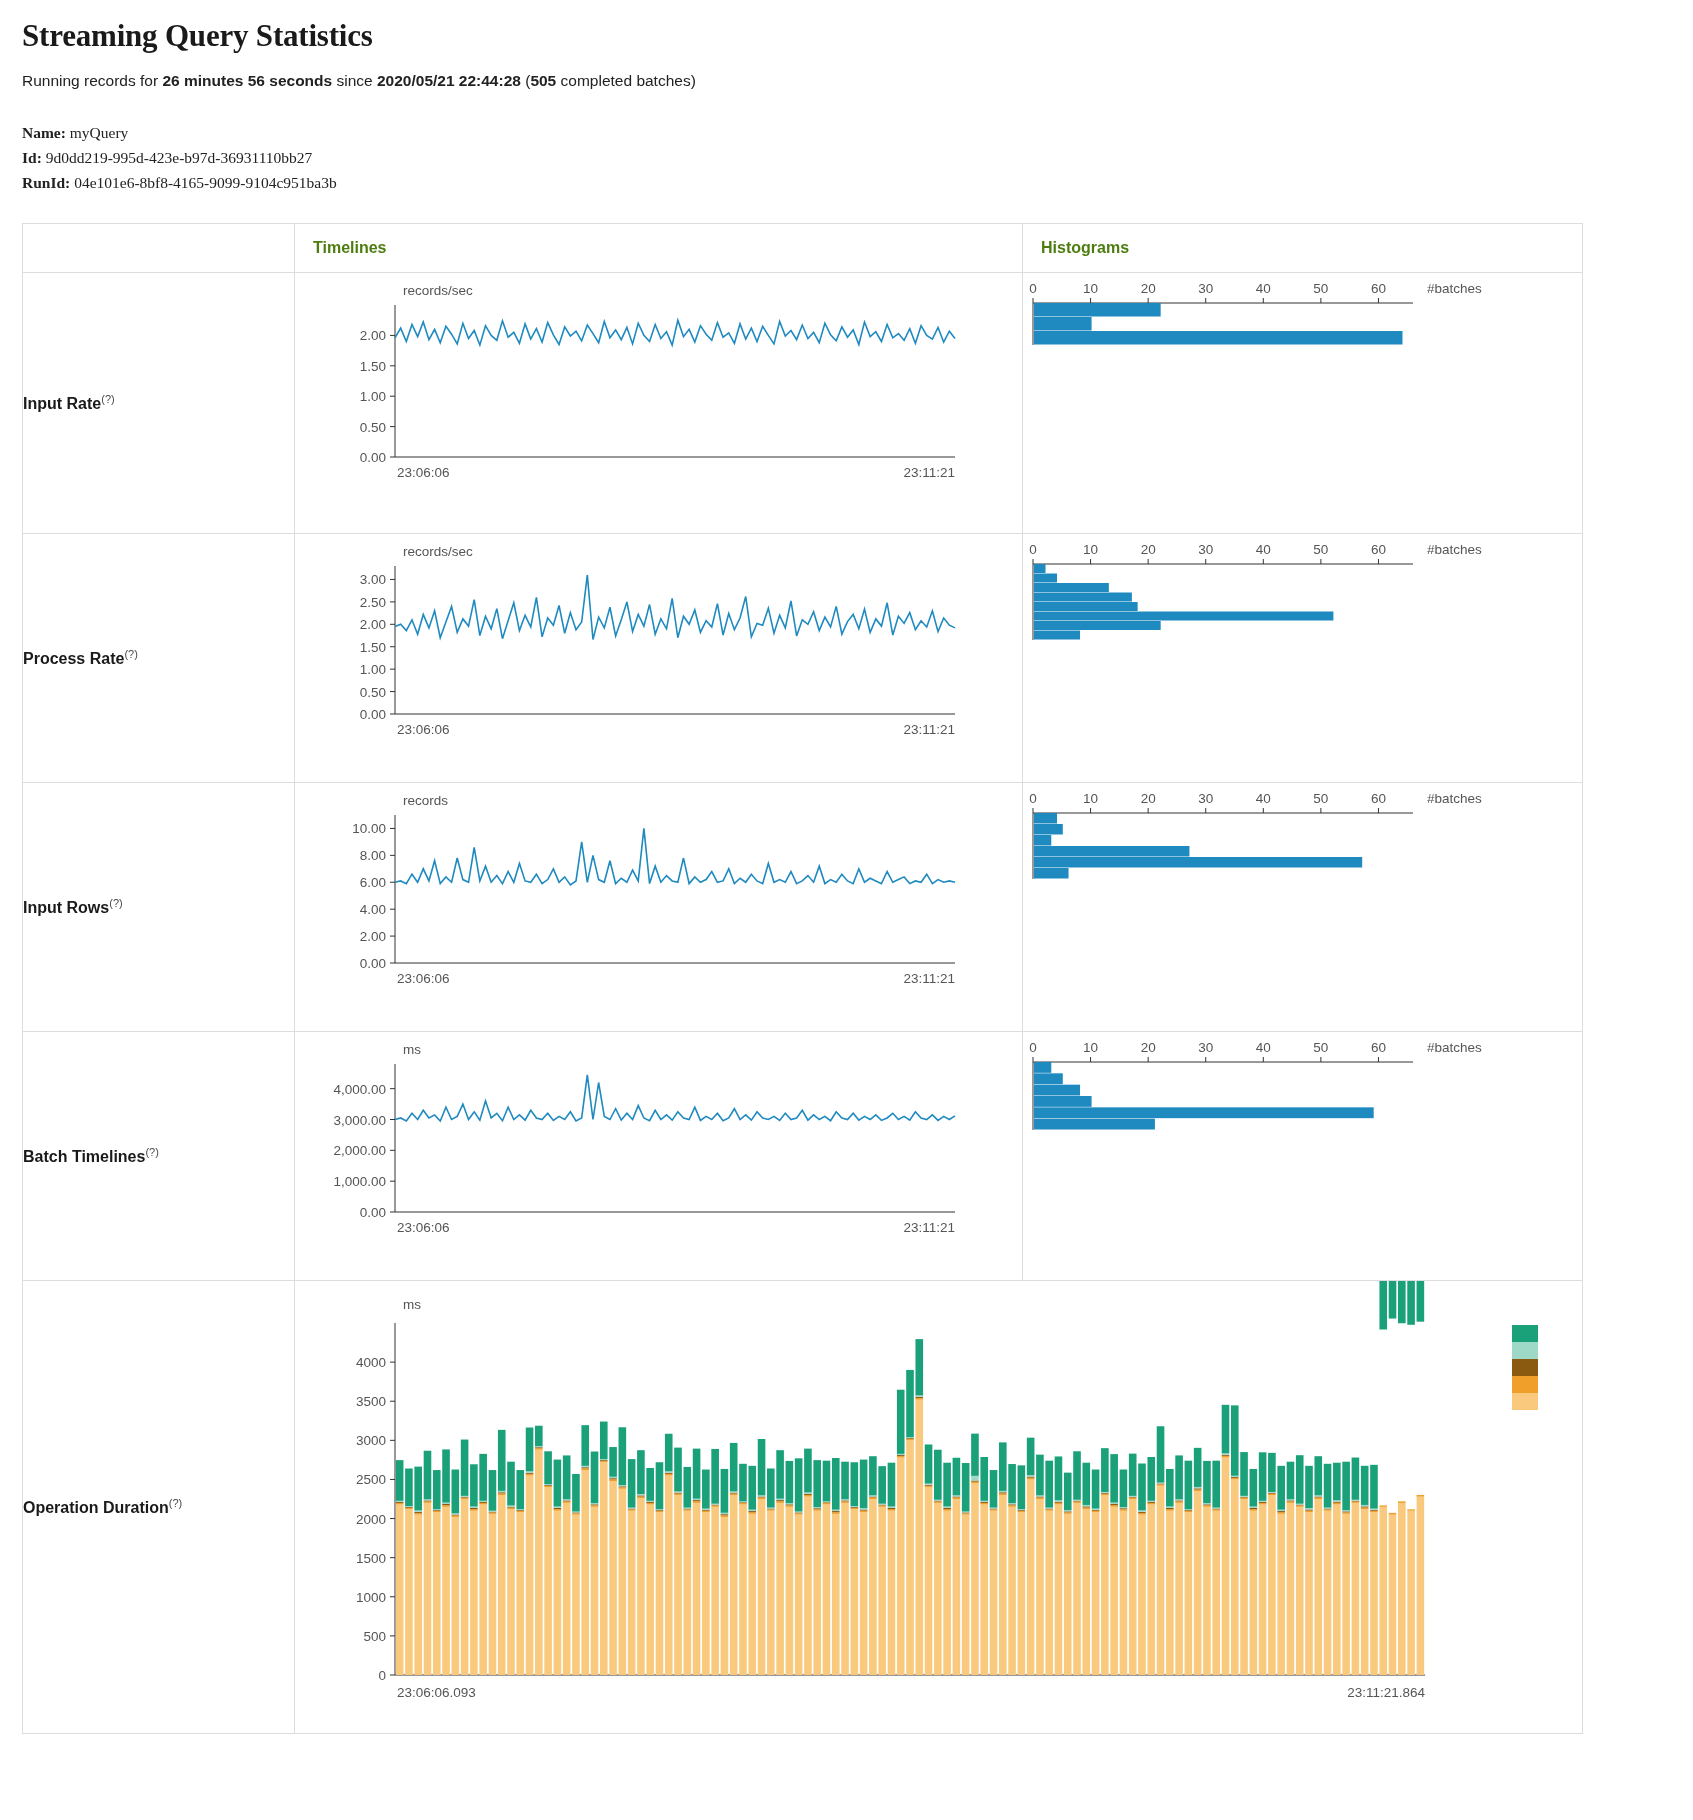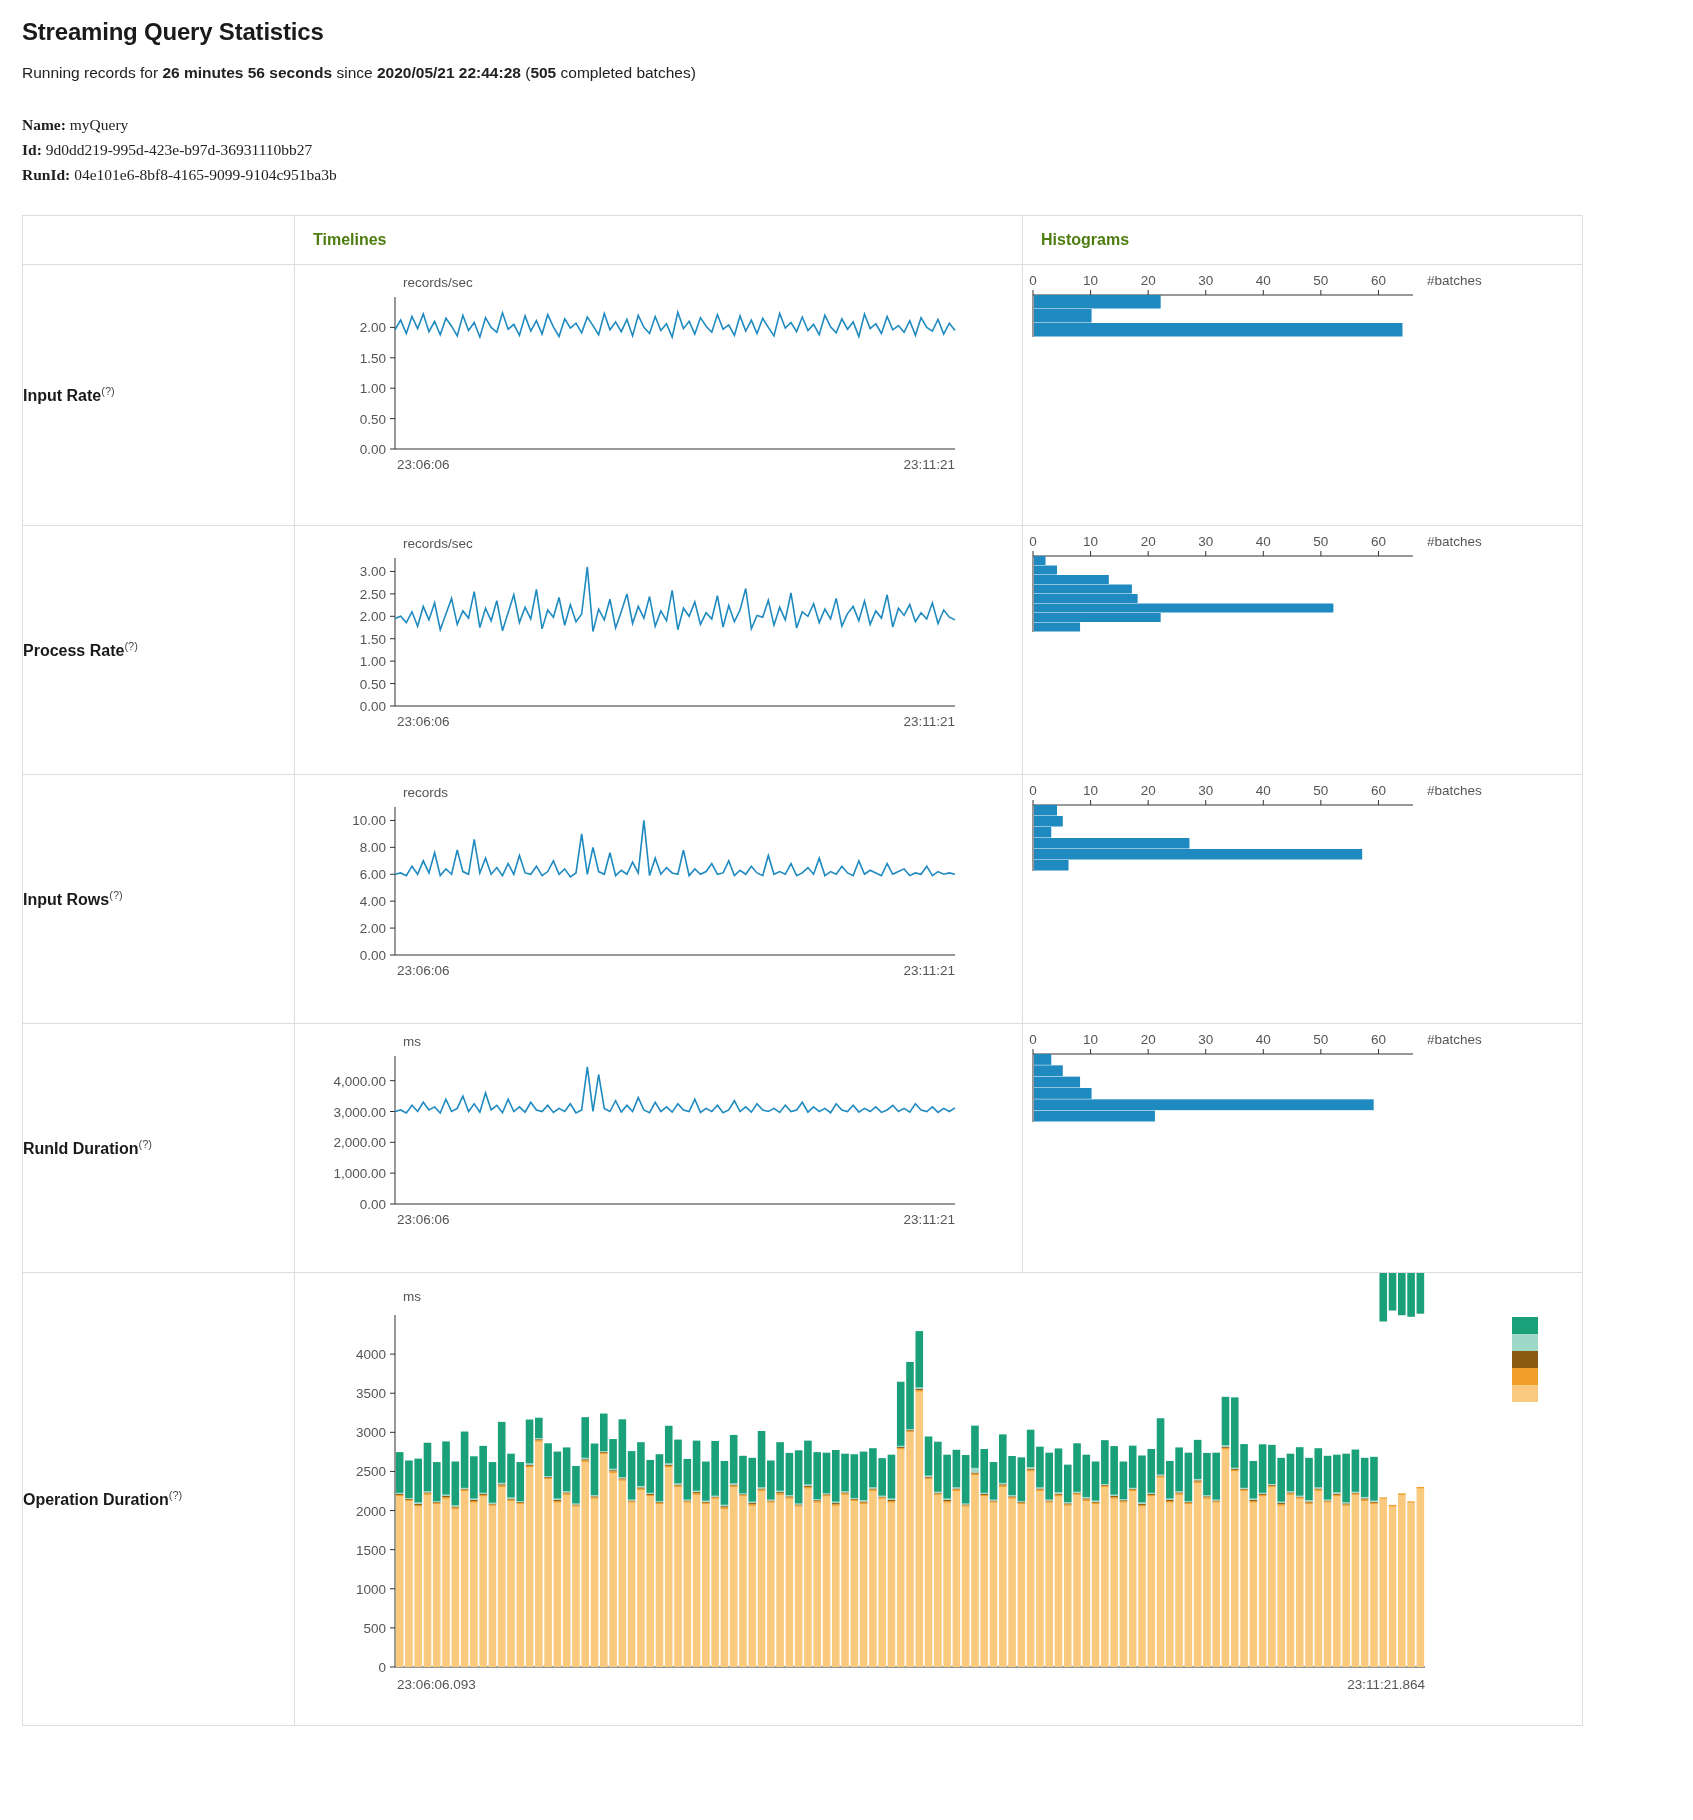--- a/index.html
+++ b/index.html
@@ -13,25 +13,26 @@
     font-family: "Liberation Sans", sans-serif;
     color: #222222;
     -webkit-font-smoothing: antialiased;
   }
   .page {
     padding: 18px 22px 0 22px;
     box-sizing: border-box;
     width: 1693px;
   }
   h1.title {
-    font-size: 24px;
+    font-size: 31px;
     font-weight: bold;
     margin: 0 0 18px 0;
     letter-spacing: -0.2px;
     color: #1a1a1a;
+    font-family: Liberation Serif, serif;
   }
   .subtitle {
     font-size: 15.5px;
     margin: 0 0 30px 0;
     color: #222;
   }
   .subtitle b { font-weight: bold; }
   .meta {
     font-size: 15.5px;
     line-height: 1.62;
@@ -302,21 +303,21 @@
                 <rect x="11" y="63" width="155.45454545454547" height="10.5" fill="#1f8ac0"></rect>
                 <rect x="11" y="74" width="328.1818181818182" height="10.5" fill="#1f8ac0"></rect>
                 <rect x="11" y="85" width="34.54545454545455" height="10.5" fill="#1f8ac0"></rect>
               </svg>
           </div>
         </td>
       </tr>
 
       <tr>
         <td class="rowlabel">
-          <span>RunId Duration</span><sup class="q">(?)</sup>
+          <span>Batch Timelines</span><sup class="q">(?)</sup>
         </td>
         <td class="cell">
           <div class="chartbox">
             <svg id="svg-batch-duration-timeline" width="724" height="248">
                 <text x="108" y="22" font-size="13.5" fill="#555555" text-anchor="start">ms</text>
                 <line x1="100" y1="32" x2="100" y2="180" stroke="#333333" stroke-width="1"></line>
                 <line x1="100" y1="180" x2="660" y2="180" stroke="#333333" stroke-width="1"></line>
                 <line x1="95" y1="180" x2="100" y2="180" stroke="#333333" stroke-width="1"></line>
                 <text x="91" y="185" font-size="13.5" fill="#555555" text-anchor="end">0.00</text>
                 <line x1="95" y1="149.16666666666666" x2="100" y2="149.16666666666666" stroke="#333333" stroke-width="1"></line>

